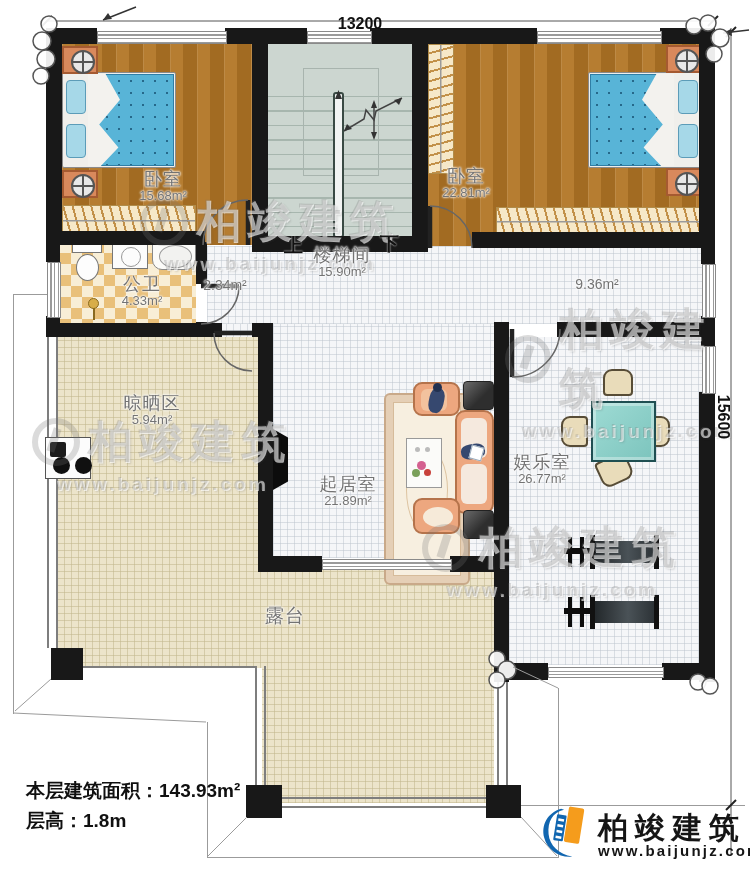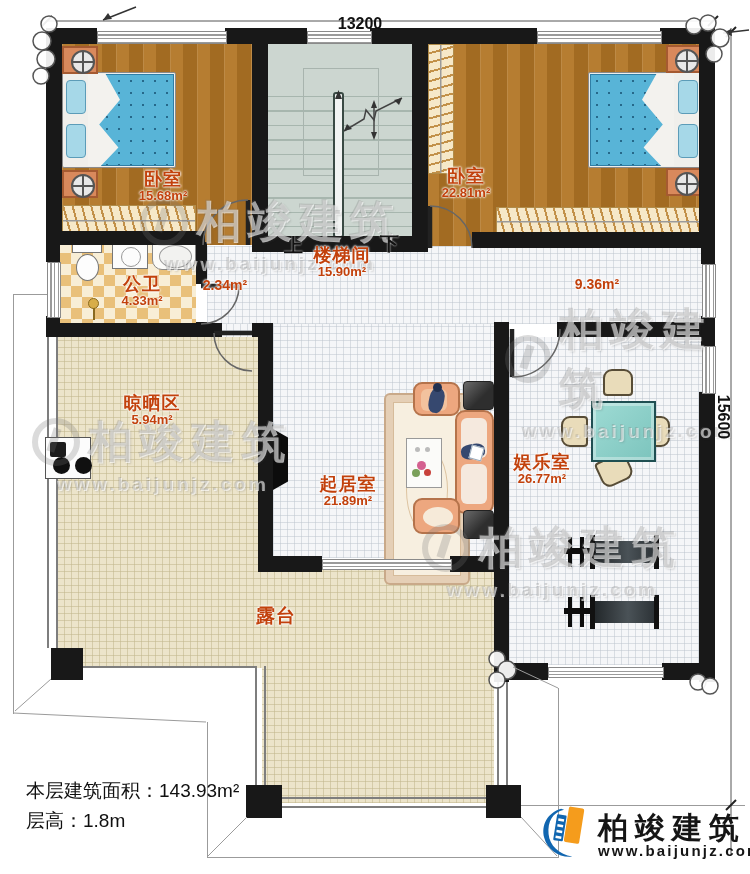--- a/index.html
+++ b/index.html
@@ -26,38 +26,38 @@
   .furn{position:absolute;z-index:3;}
   .wrdh{position:absolute;z-index:3;background-color:#f6e8c8;border:1px solid #b08c4a;background-image:
       linear-gradient(#9a9a9a,#9a9a9a),repeating-linear-gradient(75deg,transparent 0 7px,#c29048 7px 9px);
       background-size:100% 1.5px,100% 100%;background-position:0 50%,0 0;background-repeat:no-repeat,repeat;}
   .wrdv{position:absolute;z-index:3;background-color:#f6e8c8;border:1px solid #b08c4a;background-image:
       linear-gradient(90deg,#9a9a9a,#9a9a9a),repeating-linear-gradient(165deg,transparent 0 7px,#c29048 7px 9px);
       background-size:1.5px 100%,100% 100%;background-position:50% 0,0 0;background-repeat:no-repeat,repeat;}
   .nstand{position:absolute;background:#d9895c;border:2px solid #a55a31;z-index:3;box-sizing:border-box;}
   .lamp{position:absolute;width:20px;height:20px;border:2px solid #555;border-radius:50%;
       background:linear-gradient(#555,#555) center/100% 2px no-repeat,linear-gradient(90deg,#555,#555) center/2px 100% no-repeat,#e8e8e8;}
-  .lbl{position:absolute;transform:translateX(-50%);text-align:center;color:#c2410c;font-weight:bold;line-height:1.08;
+  .lbl{position:absolute;transform:translateX(-50%);text-align:center;color:#737373;font-weight:normal;line-height:1.08;
       text-shadow:0 0 2px #fff,0 0 2px #fff,0 0 3px #fff;white-space:nowrap;z-index:40;}
   .lbl .nm{font-size:18px;letter-spacing:1px;}
   .lbl .ar{font-size:13px;}
   .lbl.small{font-size:14px;}
   .updown{position:absolute;font-size:19px;font-weight:bold;color:#111;z-index:40;text-shadow:0 0 2px #fff;}
   .dim{position:absolute;font-weight:bold;font-size:16px;color:#111;z-index:40;white-space:nowrap;}
   .wm{position:absolute;z-index:9;color:rgba(115,115,115,.26);pointer-events:none;
       text-shadow:1px 1px 0 rgba(255,255,255,.65),2px 2px 2px rgba(80,80,80,.18);}
   .wm-row{display:flex;align-items:center;gap:8px;}
   .wm-icon{display:inline-block;width:36px;height:36px;border:6px solid;border-radius:50%;position:relative;}
   .wm-icon::after{content:"";position:absolute;left:12px;top:4px;width:8px;height:24px;background:currentColor;transform:rotate(18deg);}
   .wm-text{font-size:44px;font-weight:bold;letter-spacing:7px;}
   .wm-url{font-size:19px;font-weight:bold;letter-spacing:3px;margin-top:2px;text-align:center;}
   .tb{position:absolute;z-index:11;color:#101010;white-space:nowrap;}
   .tb-title{font-size:36px;font-weight:bold;letter-spacing:2px;}
   .tb-scale{font-size:29px;font-weight:500;padding-left:9px;}
-  .tb-line{font-size:19px;font-weight:400;text-align:center;}
+  .tb-line{font-size:19px;font-weight:700;text-align:center;}
   .logo{position:absolute;z-index:11;}
   .logo-name{position:absolute;font-size:30px;font-weight:bold;letter-spacing:7px;color:#151515;white-space:nowrap;}
   .logo-url{position:absolute;font-size:15px;font-weight:bold;letter-spacing:2.2px;color:#151515;white-space:nowrap;}
   .chair{position:absolute;background:#e9dcba;border:2px solid #574c36;border-radius:7px;box-sizing:border-box;z-index:3;}
   .sofa{position:absolute;background:#eda77f;border:2px solid #b5734b;box-sizing:border-box;z-index:3;}
   .sidetbl{position:absolute;background:linear-gradient(135deg,#6a6a6a,#2e2e2e 60%);border:1px solid #222;border-radius:4px;z-index:3;}
   svg.overlay{position:absolute;left:0;top:0;z-index:8;pointer-events:none;}
 </style>
 </head>
 <body>
@@ -369,21 +369,21 @@
       <div class="ar">5.94m²</div>
   </div>
   <div class="lbl" style="left:348px;top:475px;">
     <div class="nm">起居室</div>
       <div class="ar">21.89m²</div>
   </div>
   <div class="lbl" style="left:542px;top:453px;">
     <div class="nm">娱乐室</div>
       <div class="ar">26.77m²</div>
   </div>
-  <div class="lbl" style="left:276px;top:606px;">
+  <div class="lbl" style="left:285px;top:606px;">
     <div class="nm" style="font-size:19px;">露台</div>
   </div>
 
   <div class="dim" style="left:360px;top:15px;transform:translateX(-50%);">13200</div>
   <div class="dim" style="left:693px;top:408px;width:60px;text-align:center;transform:rotate(90deg);">15600</div>
 
   <div class="tb tb-line" style="left:26px;top:778px;">本层建筑面积：143.93m²</div>
   <div class="tb tb-line" style="left:26px;top:808px;">层高：1.8m</div>
 
   <div class="logo" style="left:536px;top:800px;width:205px;height:62px;">

